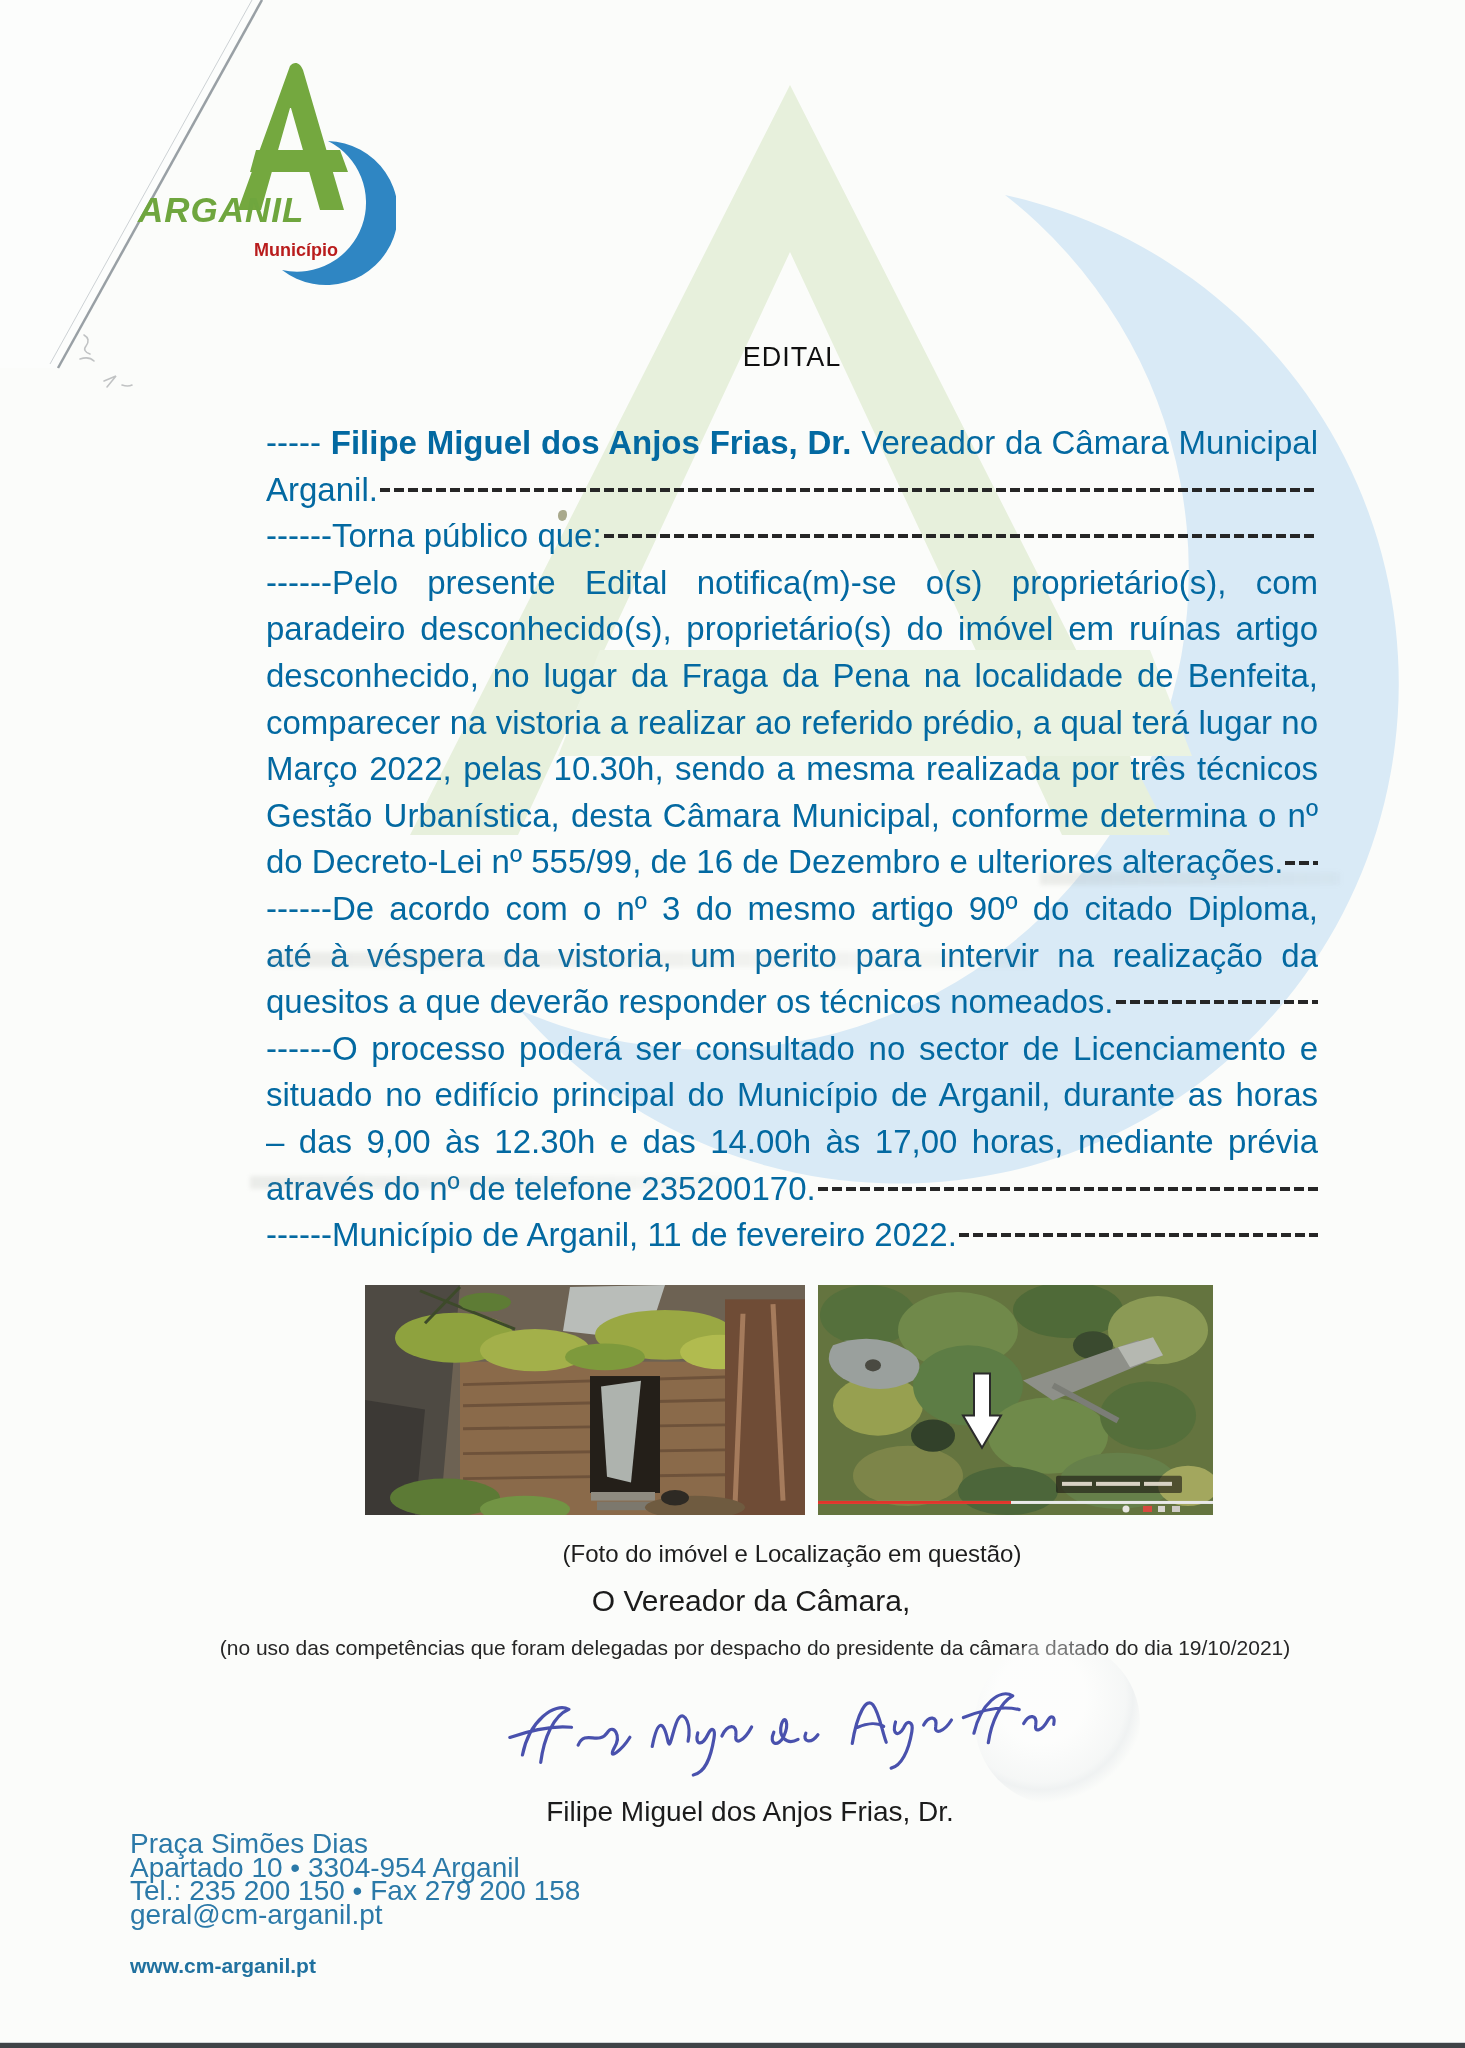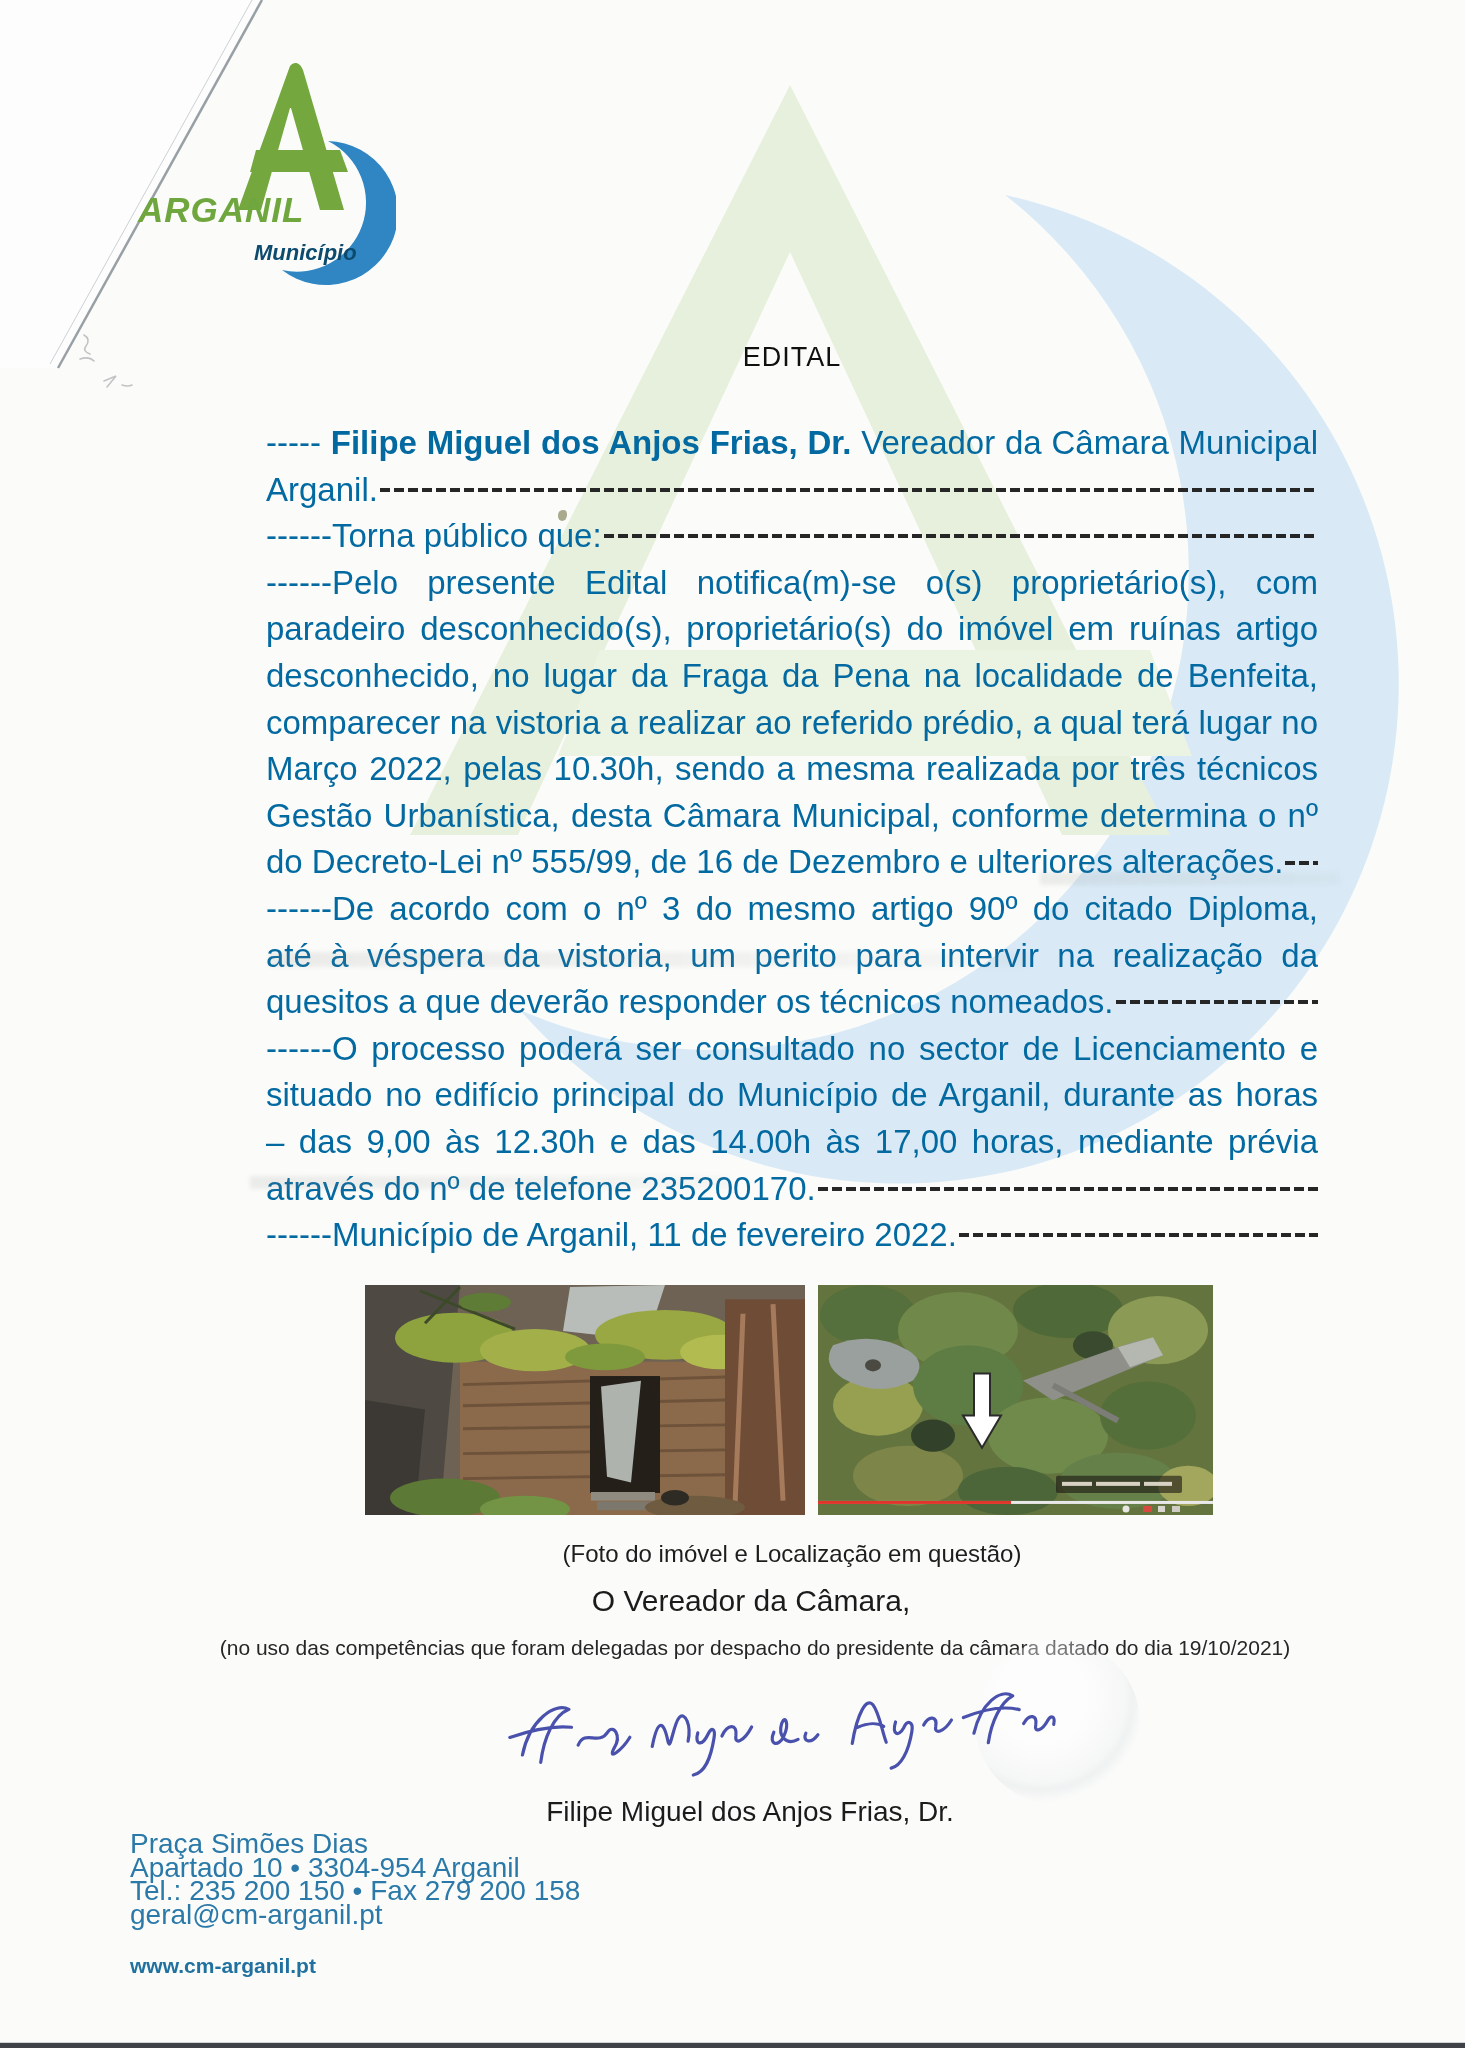--- a/index.html
+++ b/index.html
@@ -10,22 +10,22 @@
   }
   .abs{position:absolute;}
 
   
   .logo-wrap{left:138px;top:58px;width:270px;height:215px;}
   .logo-name{
     position:absolute;left:0px;top:132px;font-size:35px;font-weight:bold;
     font-style:italic;color:#6fa63e;letter-spacing:1px;
   }
   .logo-sub{
-    position:absolute;left:116px;top:182px;font-size:22px;font-weight:bold;
-    font-style:italic;color:#0c4a6e;
+    position:absolute;left:116px;top:182px;font-size:18px;font-weight:bold;
+    color:#b91c1c;
   }
 
   
   .doc-title{
     left:266px;top:342px;width:1052px;text-align:center;
     font-size:27px;font-weight:normal;color:#101010;letter-spacing:1px;
   }
 
   
   .body-block{left:266px;top:420px;width:1052px;}

